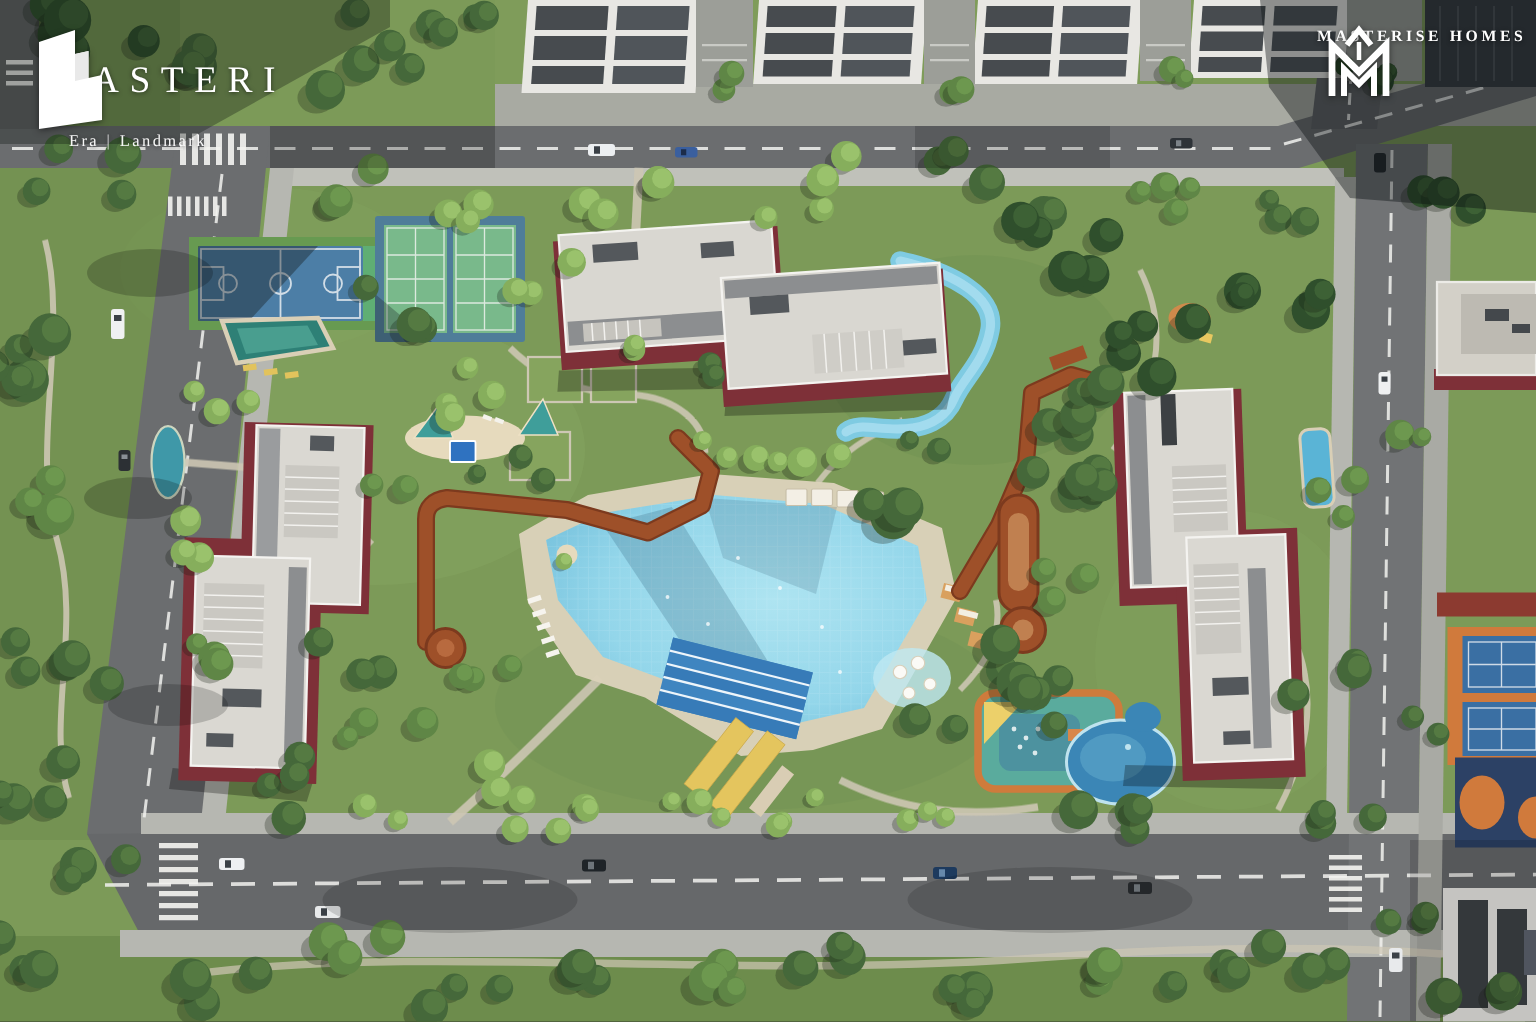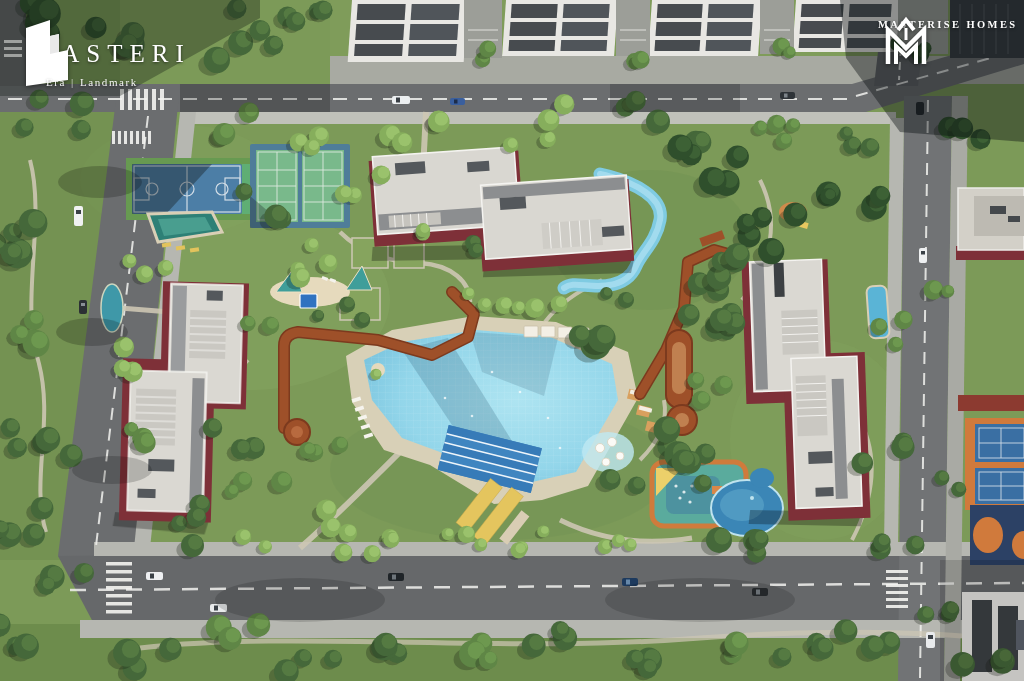--- a/index.html
+++ b/index.html
@@ -7,21 +7,21 @@
          font-family:"Liberation Sans",sans-serif;}
   .stage svg{position:absolute;left:0;top:0;}
   
   .logo-masteri{position:absolute;left:26px;top:20px;display:flex;gap:10px;align-items:flex-start;
     color:#fff;text-shadow:0 1px 3px rgba(0,0,0,.55);}
   .logo-masteri .mark{width:46px;height:66px;filter:drop-shadow(0 1px 2px rgba(0,0,0,.5));}
   .lm-title{font-family:"Liberation Serif",serif;font-weight:400;letter-spacing:7px;
     font-size:25px;line-height:1;margin-top:14px;white-space:nowrap;}
   .lm-title .cap{font-size:34px;letter-spacing:5px;}
   .lm-sub{font-family:"Liberation Serif",serif;font-size:11px;letter-spacing:1.6px;
-    margin-top:8px;margin-left:20px;opacity:.95;display:flex;gap:5px;align-items:flex-end;}
+    margin-top:20px;margin-left:20px;opacity:.95;display:flex;gap:5px;align-items:flex-end;}
   .lm-sub .div{opacity:.8;font-weight:300;}
   .logo-masterise{position:absolute;right:14px;top:14px;width:132px;text-align:center;color:#fff;
     text-shadow:0 1px 3px rgba(0,0,0,.55);}
   .logo-masterise .mono{width:56px;height:54px;margin:0 auto;filter:drop-shadow(0 1px 2px rgba(0,0,0,.5));}
   .mh-name{font-family:"Liberation Serif",serif;font-size:10.5px;font-weight:700;
     letter-spacing:2.4px;margin-top:5px;white-space:nowrap;}
 </style>
 </head>
 <body>
 

